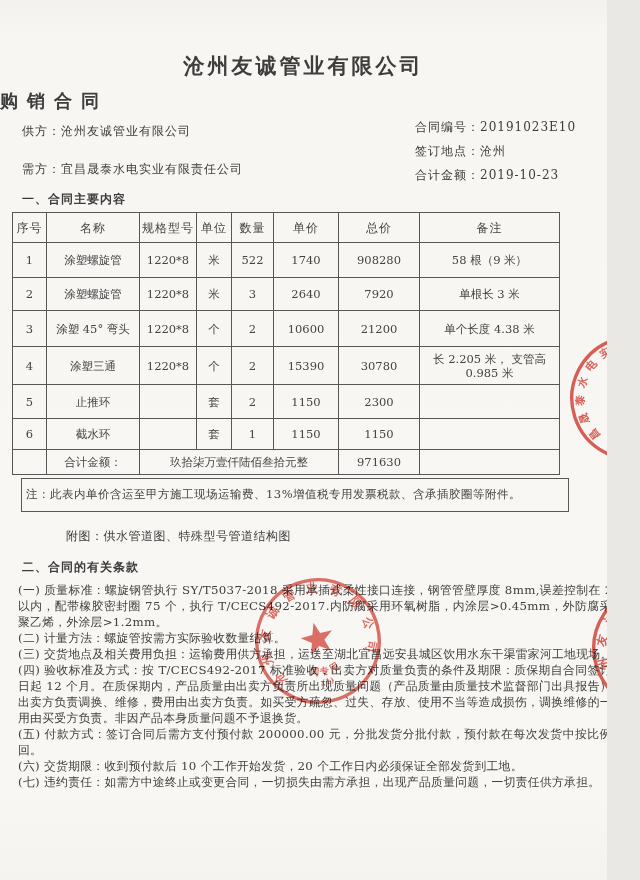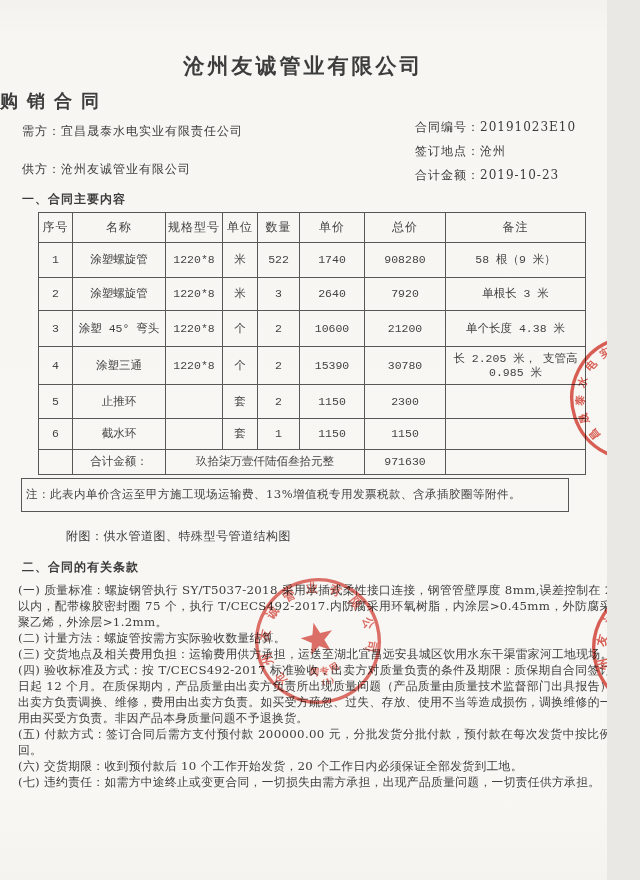--- a/index.html
+++ b/index.html
@@ -24,22 +24,22 @@
   }
   .hdr{position:relative;height:68px;margin-top:10px;font-size:12px;}
   .hdr-left{position:absolute;left:22px;top:0;}
   .hdr-left p{margin:0 0 21px 0;letter-spacing:1px;}
   .hdr-right{position:absolute;left:415px;top:-4px;}
   .hdr-right p{margin:0 0 7px 0;letter-spacing:1px;}
   .sec1-title{margin:0 0 4px 22px;font-size:12px;font-weight:600;letter-spacing:1px;}
   
   table.items{
     border-collapse:collapse;table-layout:fixed;
-    margin-left:38px;width:547px;
-    font-size:11.5px;color:#434343;font-family:Liberation Mono, monospace;
+    margin-left:12px;width:547px;
+    font-size:11.5px;color:#434343;
   }
   table.items th,table.items td{
     border:1px solid #575757;text-align:center;vertical-align:middle;
     padding:0 2px;overflow:hidden;font-weight:normal;line-height:14px;
   }
   table.items thead tr{height:30px;}
   table.items thead th{font-size:12px;letter-spacing:1px;}
   table.items tbody tr:nth-child(1){height:35px;}
   table.items tbody tr:nth-child(2){height:33px;}
   table.items tbody tr:nth-child(3){height:36px;}
@@ -72,22 +72,22 @@
 </head>
 <body>
 
 <div class="page">
 
   <h1 class="company-title">沧州友诚管业有限公司</h1>
   <h2 class="doc-title">购销合同</h2>
 
   <div class="hdr">
     <div class="hdr-left">
+      <p><span>供方：</span><span>沧州友诚管业有限公司</span></p>
       <p><span>需方：</span><span>宜昌晟泰水电实业有限责任公司</span></p>
-      <p><span>供方：</span><span>沧州友诚管业有限公司</span></p>
     </div>
     <div class="hdr-right">
       <p><span>合同编号：</span><span>20191023E10</span></p>
       <p><span>签订地点：</span><span>沧州</span></p>
       <p><span>合计金额：</span><span>2019-10-23</span></p>
     </div>
   </div>
 
   <p class="sec1-title">一、合同主要内容</p>
 

